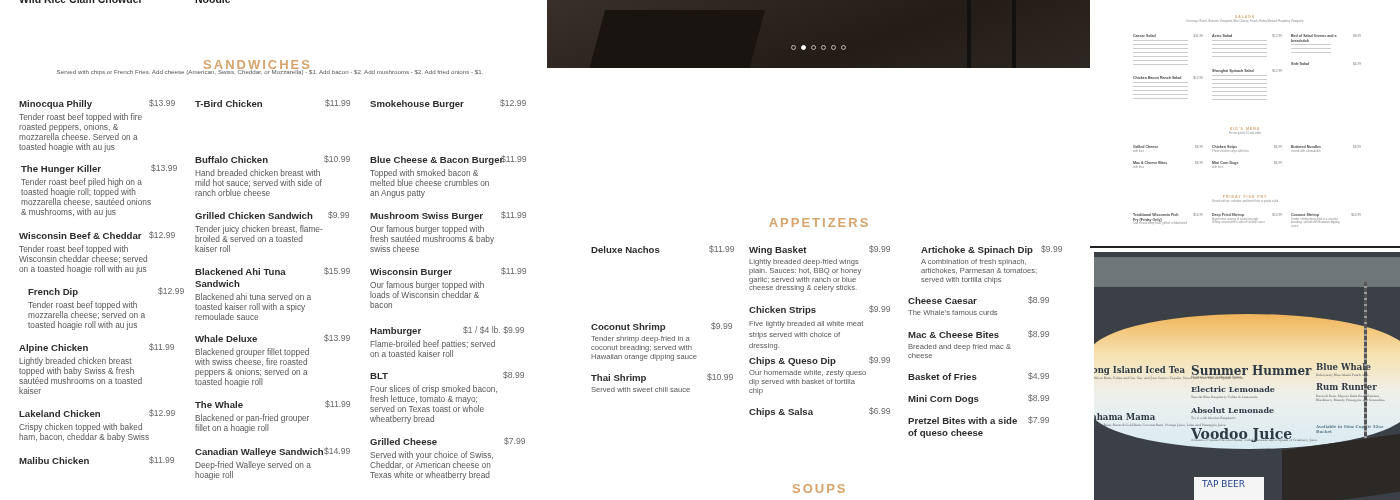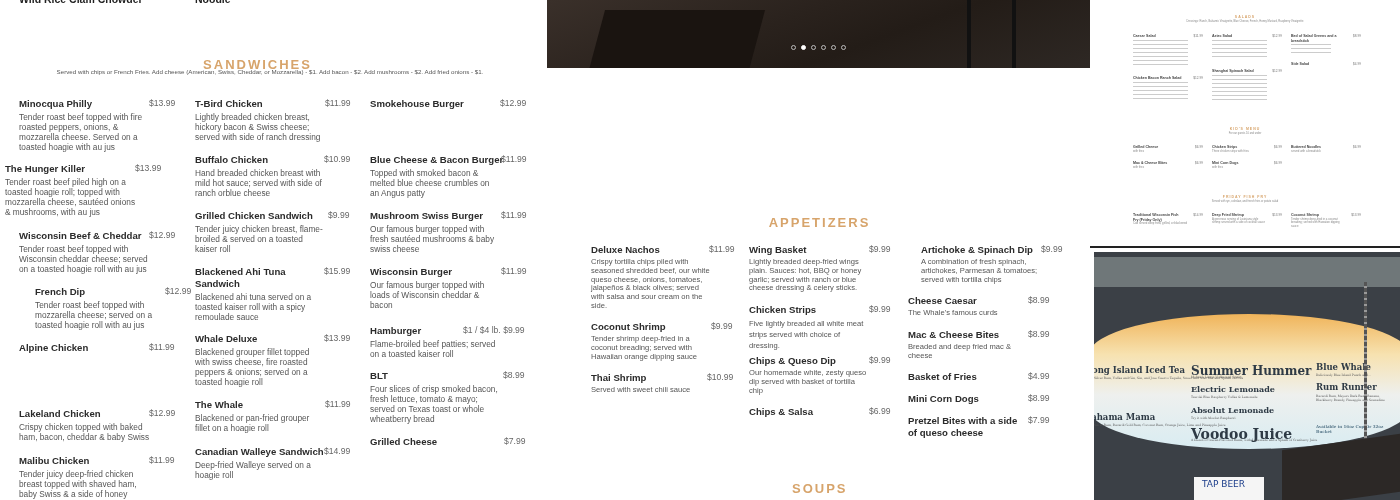--- a/index.html
+++ b/index.html
@@ -57,54 +57,53 @@
   <div class="top-cut" style="left:195px">Noodle</div>
 
   <div class="sec-title" style="left:0;width:515px;top:57px">SANDWICHES</div>
   <div class="sec-note" style="left:0;width:540px;top:68px">Served with chips or French Fries. Add cheese (American, Swiss, Cheddar, or Mozzarella) - $1. Add bacon - $2. Add mushrooms - $2. Add fried onions - $1.</div>
 
   <div class="item" style="left:19px;top:98px;width:153px">
     <div class="name">Minocqua Philly</div>
     <div class="price" style="left:130px">$13.99</div>
     <div class="desc" style="width:127px">Tender roast beef topped with fire roasted peppers, onions, &amp; mozzarella cheese. Served on a toasted hoagie with au jus</div>
   </div>
-  <div class="item" style="left:5px;top:163px;width:153px">
+  <div class="item" style="left:21px;top:163px;width:153px">
     <div class="name">The Hunger Killer</div>
     <div class="price" style="left:130px">$13.99</div>
     <div class="desc" style="width:132px">Tender roast beef piled high on a toasted hoagie roll; topped with mozzarella cheese, sautéed onions &amp; mushrooms, with au jus</div>
   </div>
   <div class="item" style="left:19px;top:230px;width:153px">
     <div class="name">Wisconsin Beef &amp; Cheddar</div>
     <div class="price" style="left:130px">$12.99</div>
     <div class="desc" style="width:132px">Tender roast beef topped with Wisconsin cheddar cheese; served on a toasted hoagie roll with au jus</div>
   </div>
-  <div class="item" style="left:35px;top:286px;width:153px">
+  <div class="item" style="left:28px;top:286px;width:153px">
     <div class="name">French Dip</div>
     <div class="price" style="left:130px">$12.99</div>
     <div class="desc" style="width:124px">Tender roast beef topped with mozzarella cheese; served on a toasted hoagie roll with au jus</div>
   </div>
   <div class="item" style="left:19px;top:342px;width:153px">
     <div class="name">Alpine Chicken</div>
     <div class="price" style="left:130px">$11.99</div>
+    <div class="desc" style="width:126px">Lightly breaded chicken breast topped with baby Swiss &amp; fresh sautéed mushrooms on a toasted kaiser</div>
   </div>
   <div class="item" style="left:19px;top:408px;width:153px">
     <div class="name">Lakeland Chicken</div>
     <div class="price" style="left:130px">$12.99</div>
     <div class="desc" style="width:132px">Crispy chicken topped with baked ham, bacon, cheddar &amp; baby Swiss</div>
   </div>
   <div class="item" style="left:19px;top:455px;width:153px">
     <div class="name">Malibu Chicken</div>
     <div class="price" style="left:130px">$11.99</div>
-    <div class="desc" style="width:122px">Tender juicy deep-fried chicken breast topped with shaved ham, baby Swiss &amp; a side of honey</div>
   </div>
 
   <div class="item" style="left:195px;top:98px;width:153px">
     <div class="name">T-Bird Chicken</div>
     <div class="price" style="left:130px">$11.99</div>
-    <div class="desc" style="width:130px">Lightly breaded chicken breast, hickory bacon &amp; Swiss cheese; served with side of ranch dressing</div>
   </div>
   <div class="item" style="left:195px;top:154px;width:153px">
     <div class="name">Buffalo Chicken</div>
     <div class="price" style="left:129px">$10.99</div>
     <div class="desc" style="width:130px">Hand breaded chicken breast with mild hot sauce; served with side of ranch orblue cheese</div>
   </div>
   <div class="item" style="left:195px;top:210px;width:155px">
     <div class="name">Grilled Chicken Sandwich</div>
     <div class="price" style="left:133px">$9.99</div>
     <div class="desc" style="width:130px">Tender juicy chicken breast, flame-broiled &amp; served on a toasted kaiser roll</div>
@@ -155,20 +154,21 @@
     <div class="desc" style="width:132px">Flame-broiled beef patties; served on a toasted kaiser roll</div>
   </div>
   <div class="item" style="left:370px;top:370px;width:155px">
     <div class="name">BLT</div>
     <div class="price" style="left:133px">$8.99</div>
     <div class="desc" style="width:130px">Four slices of crisp smoked bacon, fresh lettuce, tomato &amp; mayo; served on Texas toast or whole wheatberry bread</div>
   </div>
   <div class="item" style="left:370px;top:436px;width:155px">
     <div class="name">Grilled Cheese</div>
     <div class="price" style="left:134px">$7.99</div>
+    <div class="desc" style="width:125px">Served with your choice of Swiss, Cheddar, or American cheese on Texas white or wheatberry bread</div>
   </div>
 </div>
 
 <div class="pane" id="mid-photo">
   <div class="photo-shape" style="left:50px;top:10px;width:160px;height:60px;transform:skewX(-15deg);background:#1a1410"></div>
   <div class="photo-shape" style="left:420px;top:0;width:4px;height:68px;background:#111"></div>
   <div class="photo-shape" style="left:465px;top:0;width:4px;height:68px;background:#111"></div>
   <div class="dots">
     <span class="dot"></span>
     <span class="dot active"></span>
@@ -178,21 +178,20 @@
     <span class="dot"></span>
   </div>
 </div>
 
 <div class="pane" id="mid">
   <div class="sec-title" style="left:200px;width:145px;top:147px">APPETIZERS</div>
 
   <div class="item" style="left:44px;top:176px;width:140px">
     <div class="name">Deluxe Nachos</div>
     <div class="price" style="left:118px">$11.99</div>
-    <div class="desc" style="width:122px;font-size:7.6px;line-height:8.8px">Crispy tortilla chips piled with seasoned shredded beef, our white queso cheese, onions, tomatoes, jalapeños &amp; black olives; served with salsa and sour cream on the side.</div>
   </div>
   <div class="item" style="left:44px;top:253px;width:140px">
     <div class="name">Coconut Shrimp</div>
     <div class="price" style="left:120px">$9.99</div>
     <div class="desc" style="width:112px;font-size:7.6px;line-height:8.8px">Tender shrimp deep-fried in a coconut breading; served with Hawaiian orange dipping sauce</div>
   </div>
   <div class="item" style="left:44px;top:304px;width:140px">
     <div class="name">Thai Shrimp</div>
     <div class="price" style="left:116px">$10.99</div>
     <div class="desc" style="width:122px;font-size:7.6px;line-height:8.8px">Served with sweet chili sauce</div>

